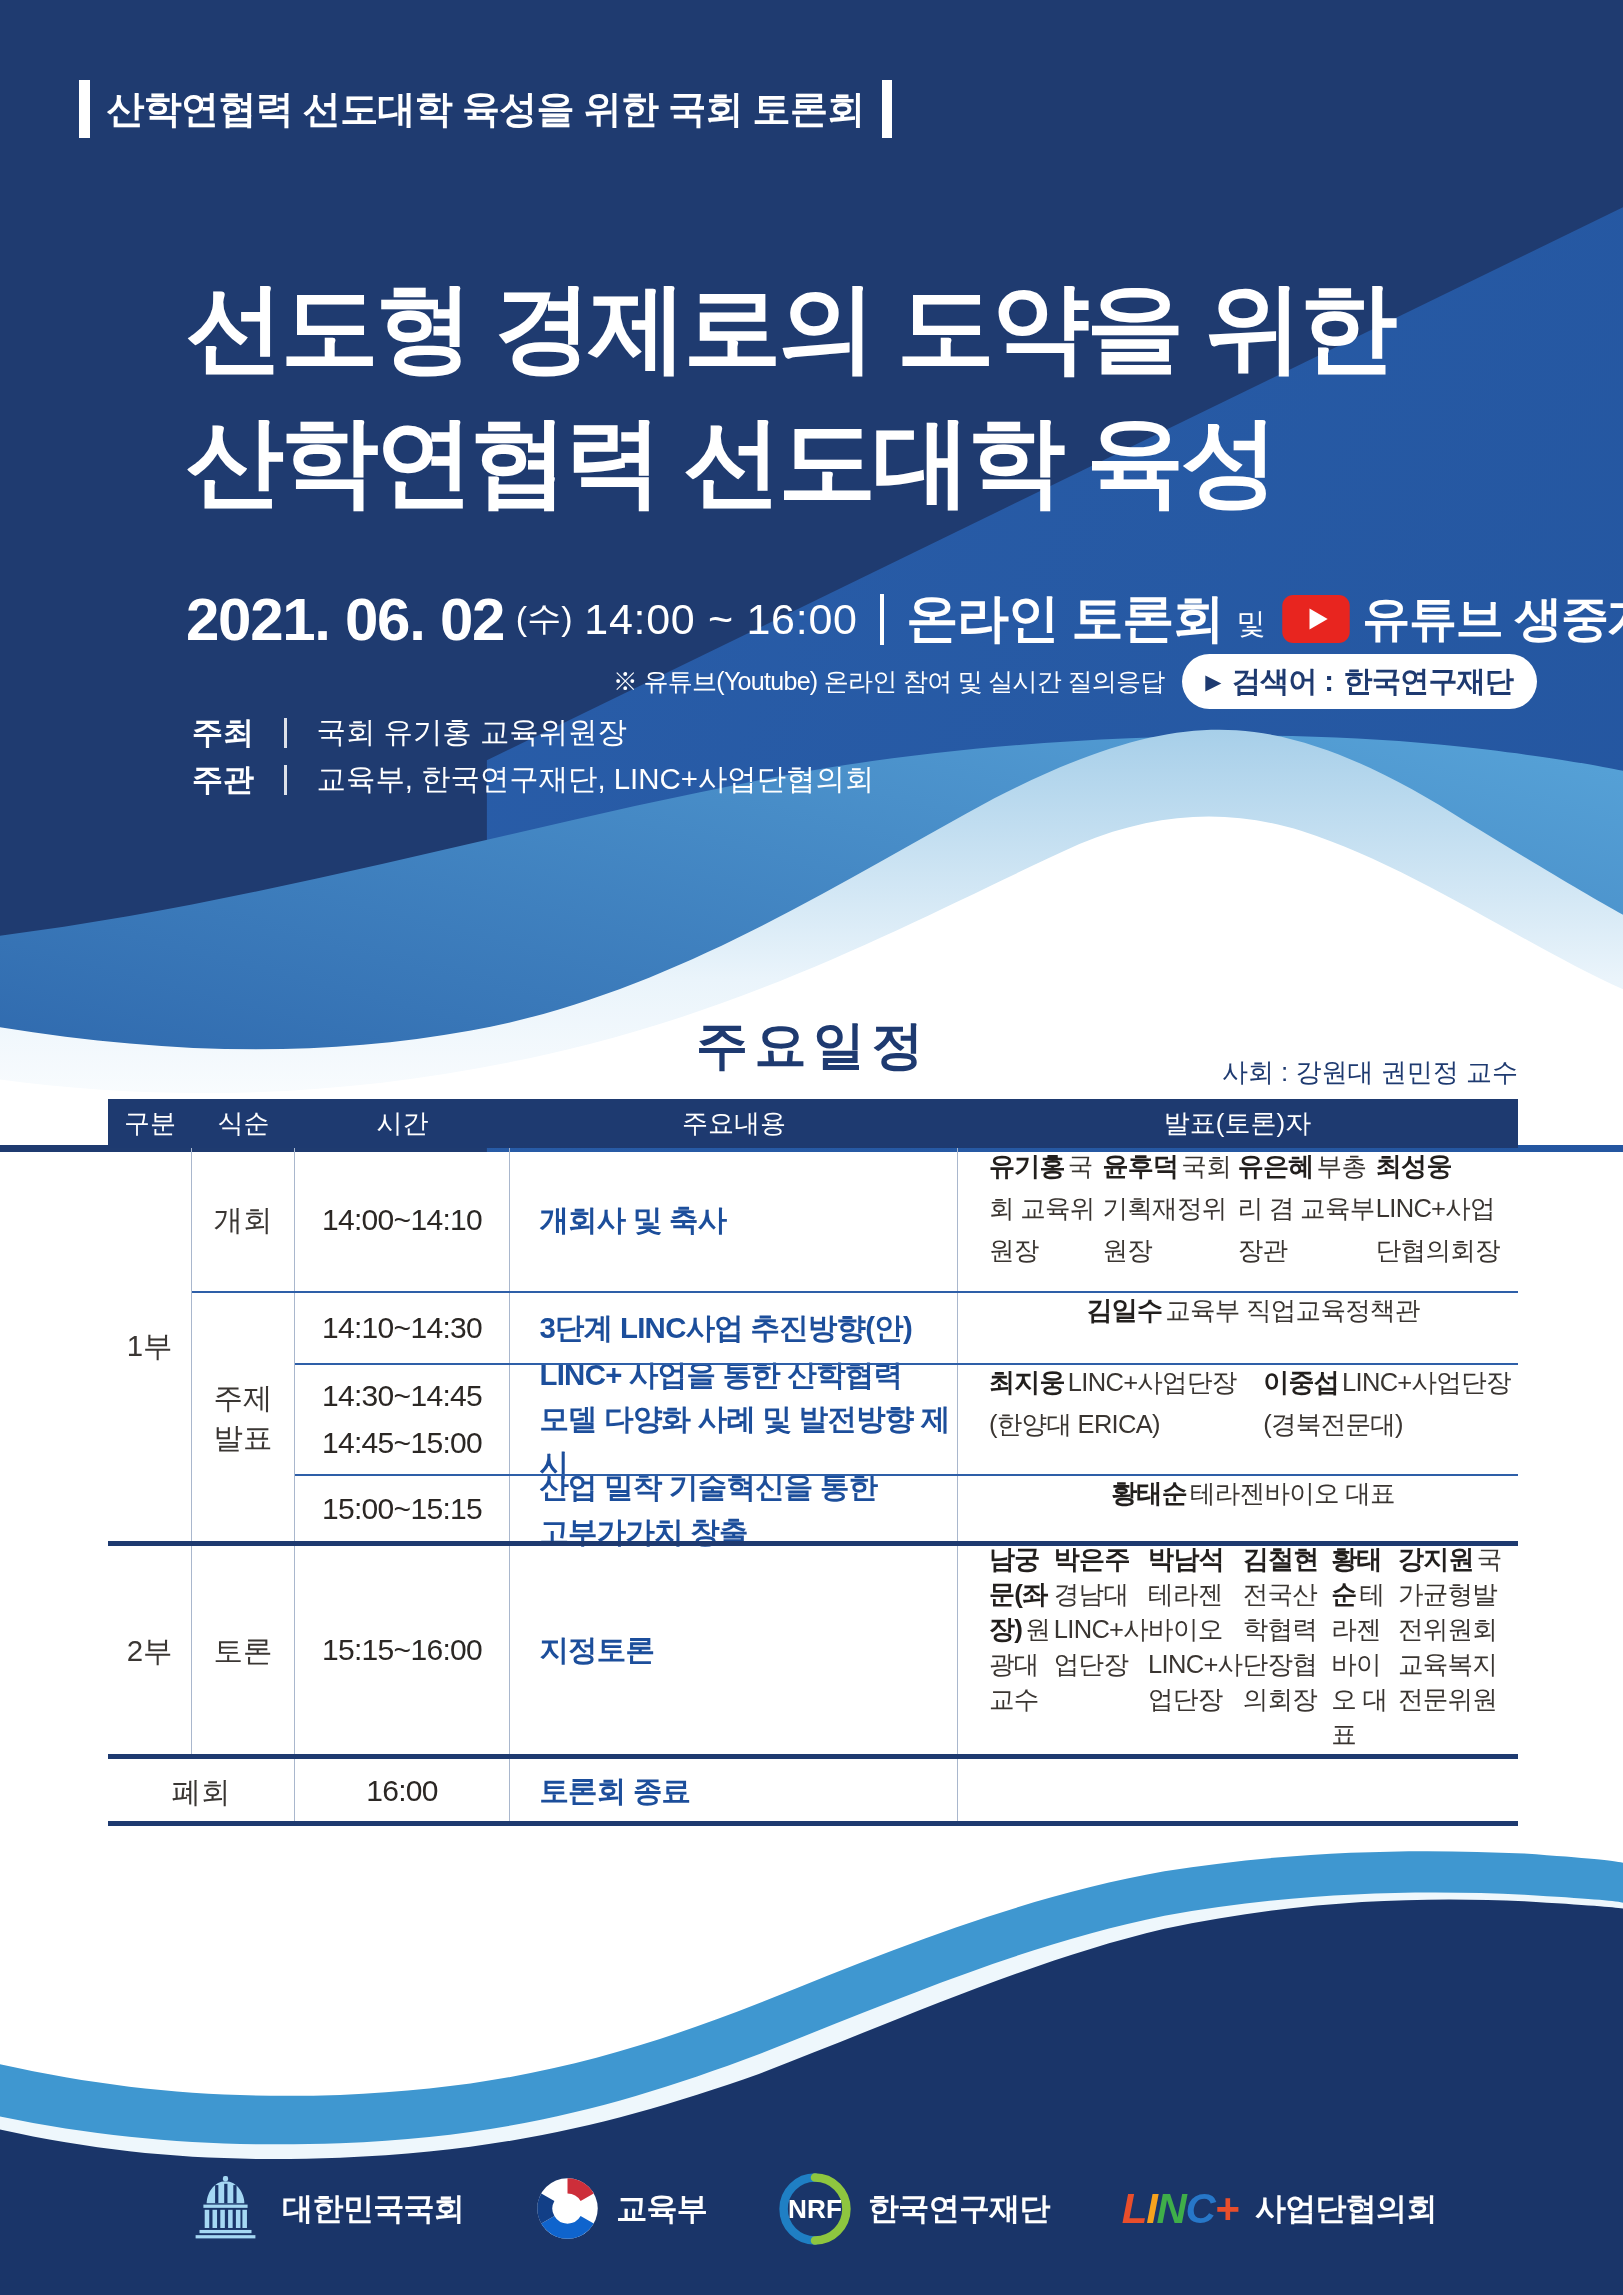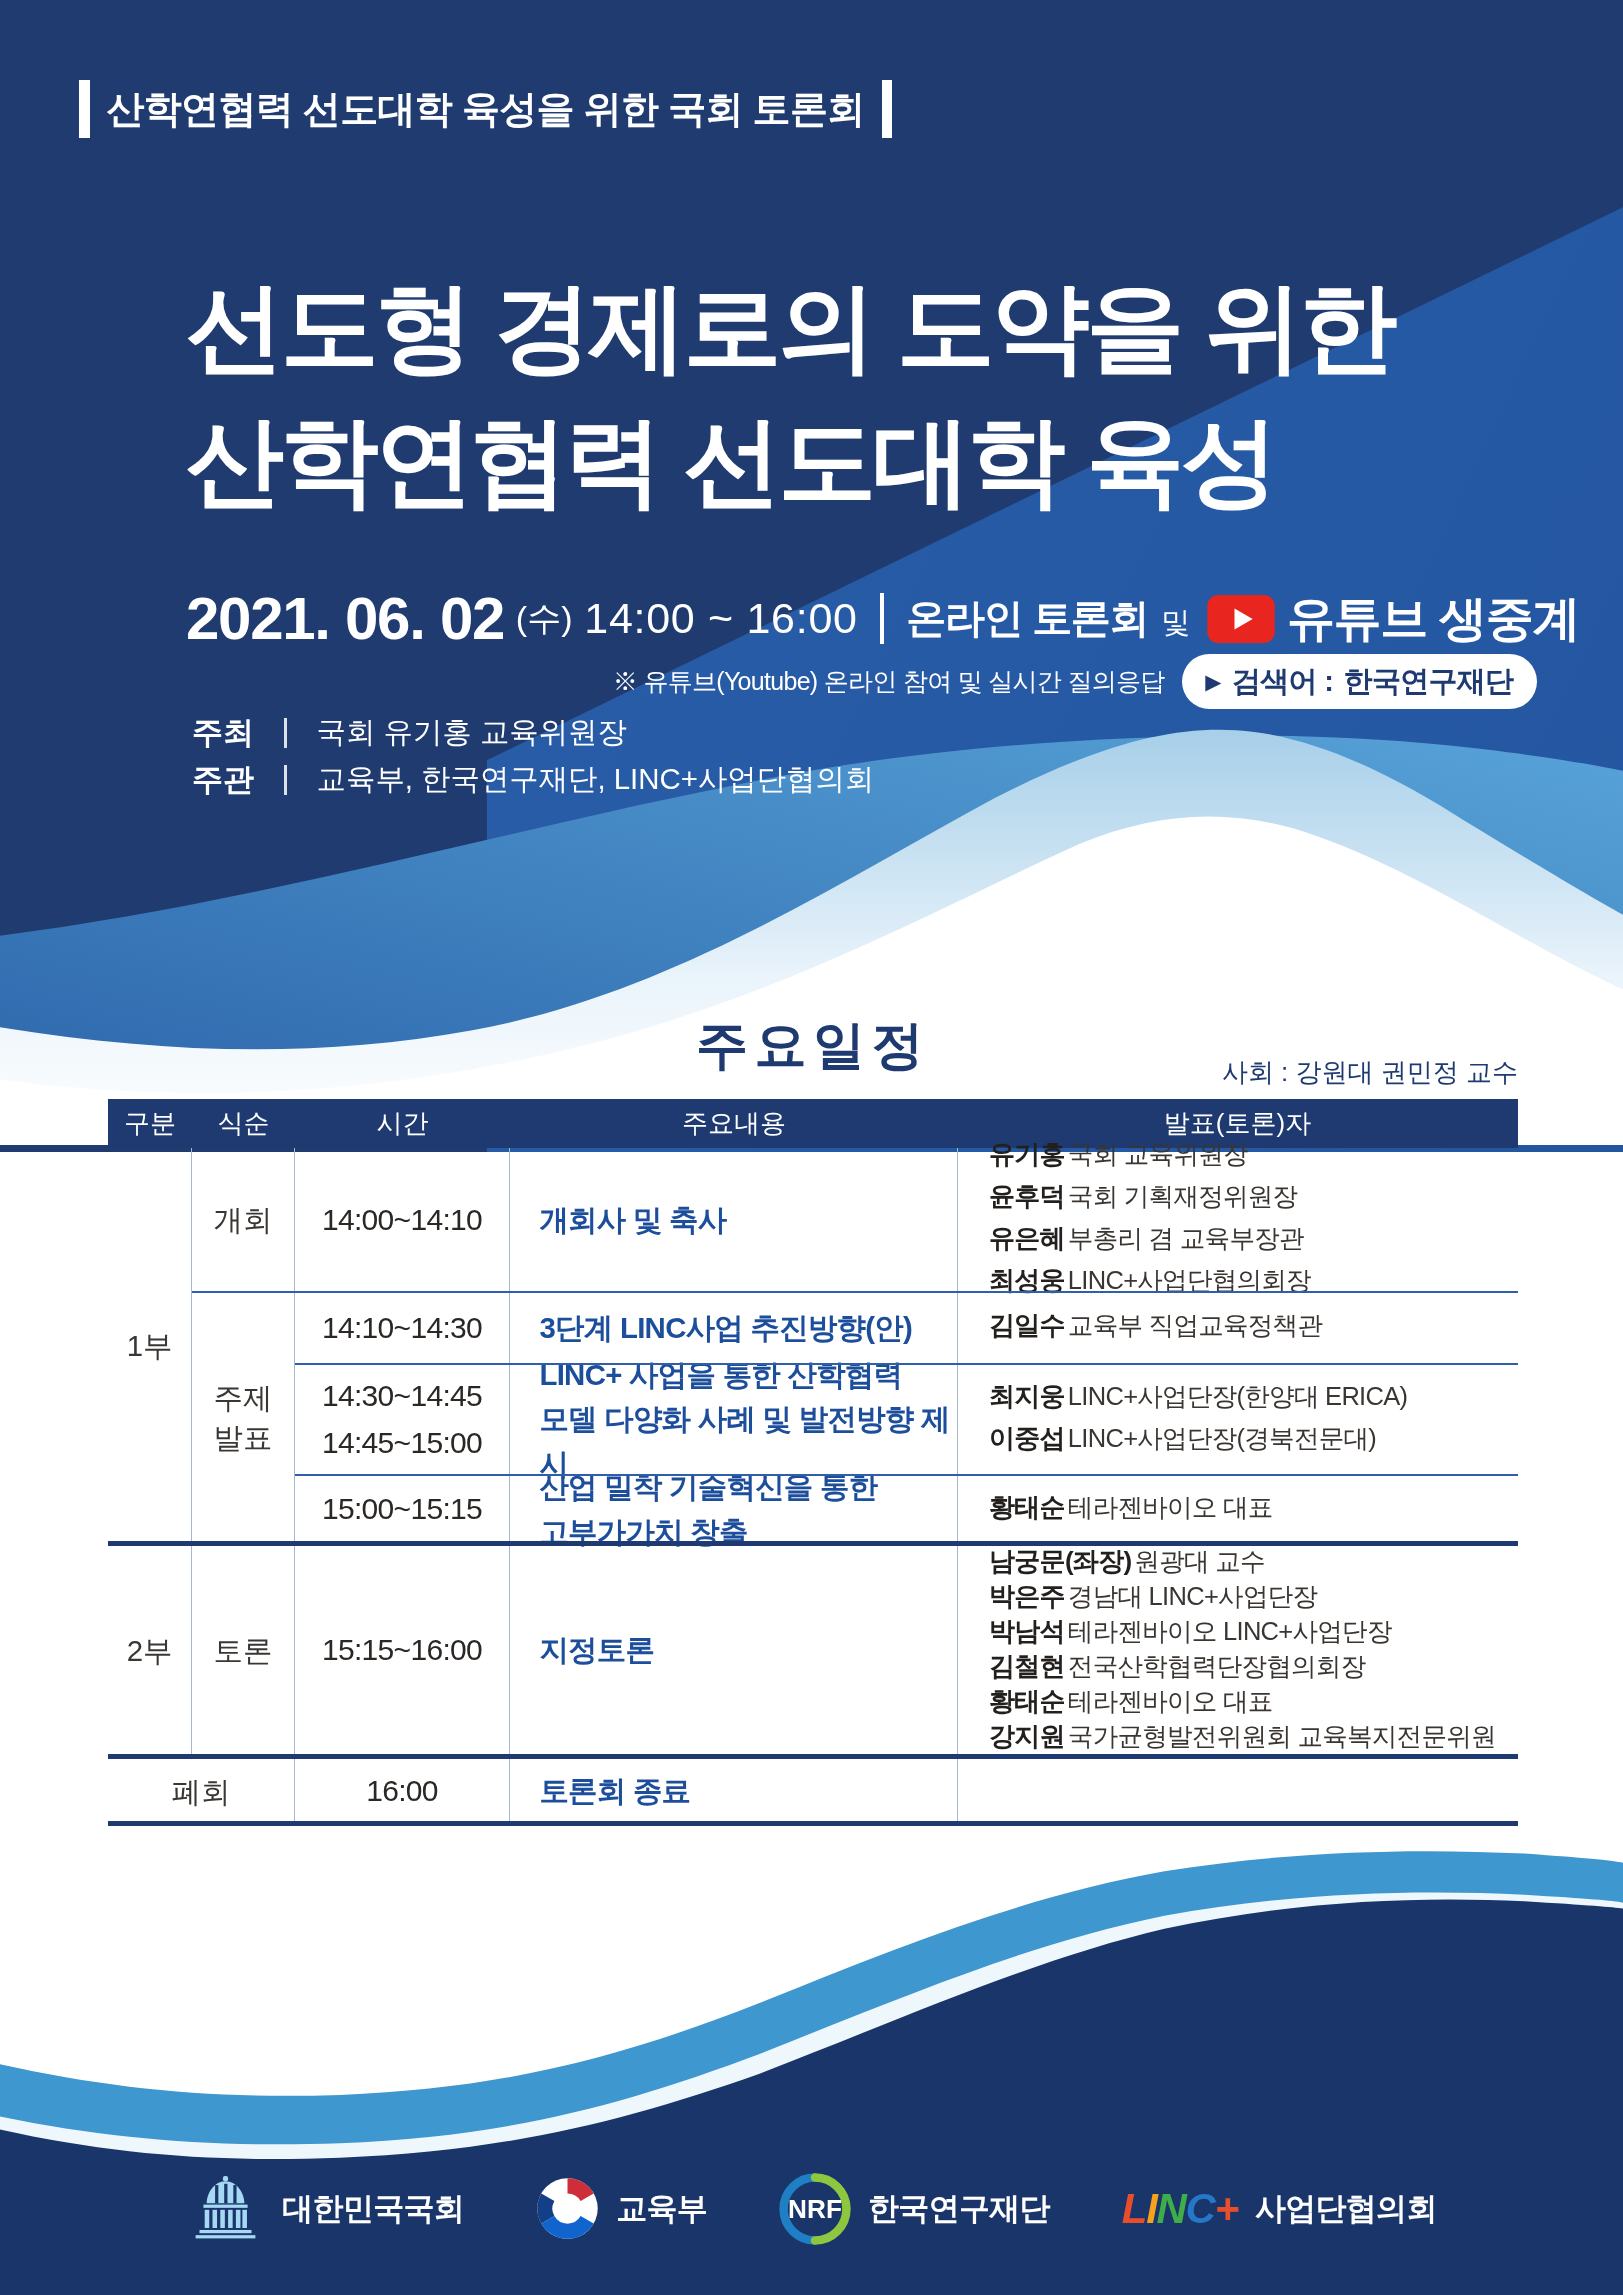--- a/index.html
+++ b/index.html
@@ -19,21 +19,21 @@
   .badge .txt{color:#ffffff;font-size:38px;font-weight:700;letter-spacing:-0.7px;}
   
   .title{top:260px;left:186px;color:#ffffff;font-weight:800;font-size:98px;
          line-height:134px;letter-spacing:-3.3px;}
   
   .dateline{top:584px;left:186px;display:flex;align-items:center;color:#ffffff;white-space:nowrap;}
   .d-date{font-size:60px;font-weight:800;letter-spacing:-1.3px;text-align:center;}
   .d-day{font-size:34px;font-weight:500;margin-left:11.8px;}
   .d-time{font-size:43px;font-weight:300;margin-left:11.8px;letter-spacing:0.7px;}
   .d-sep{width:4.6px;height:51px;background:#ffffff;margin:0 22px;}
-  .d-online{font-size:40px;font-weight:800;letter-spacing:-1.3px;}
+  .d-online{font-size:52px;font-weight:800;letter-spacing:-1.3px;}
   .d-and{font-size:29px;font-weight:500;margin:9.2px 13px 0 13px;}
   .yt{margin:0 11.8px 0 3.9px;display:flex;align-items:center;}
   .d-youtube{font-size:48px;font-weight:800;letter-spacing:-1.3px;}
   
   .noterow{top:654px;right:86px;display:flex;align-items:center;gap:17px;}
   .note{color:#ffffff;font-size:25px;font-weight:400;letter-spacing:-0.7px;}
   .pill{height:55px;background:#ffffff;border-radius:29px;display:flex;align-items:center;
         padding:0 23.6px;color:#1e3a70;gap:10.5px;}
   .pill .arr{font-size:21px;}
   .pill .lab{font-size:29px;font-weight:600;letter-spacing:-0.7px;}
@@ -56,21 +56,21 @@
              font-size:26px;font-weight:500;}
   .tbody{position:relative;display:grid;grid-template-columns:84px 103px 215px 448px 559px;
          grid-template-rows:144px 72px 111px 69px 213px 69px;}
   .cell{display:flex;align-items:center;justify-content:center;}
   .vb{border-right:1.3px solid #a9b7cd;}
   .ord{font-size:29.4px;color:#3a3633;white-space:pre-line;text-align:center;line-height:1.35;}
   .time{font-size:30px;color:#2b2724;white-space:pre-line;text-align:center;
         line-height:1.55;letter-spacing:-0.7px;}
   .cont{justify-content:flex-start;padding-left:29.4px;font-size:29.4px;font-weight:700;
         color:#1c4e9b;white-space:pre-line;line-height:1.5;letter-spacing:-0.7px;}
-  .speakers{flex-direction:column;align-items:flex-start;justify-content:center;
+  .speakers{align-items:flex-start;justify-content:center;
             padding-left:31px;}
   .lh-lg .sp{line-height:37px;} .lh-md .sp{line-height:37px;} .lh-sm .sp{line-height:30px;}
   .spn{font-size:26px;font-weight:800;color:#221f1d;letter-spacing:-0.7px;}
   .spr{font-size:25.5px;font-weight:400;color:#3a3531;letter-spacing:-0.7px;}
   .hline{position:absolute;z-index:6;}
   .thin{height:2px;background:#2e5fa8;}
   .thick{height:4.6px;background:#1e3a70;}
   
   .footer{top:2156px;left:0;width:1623px;height:105px;display:flex;align-items:center;
           justify-content:center;gap:72px;}

